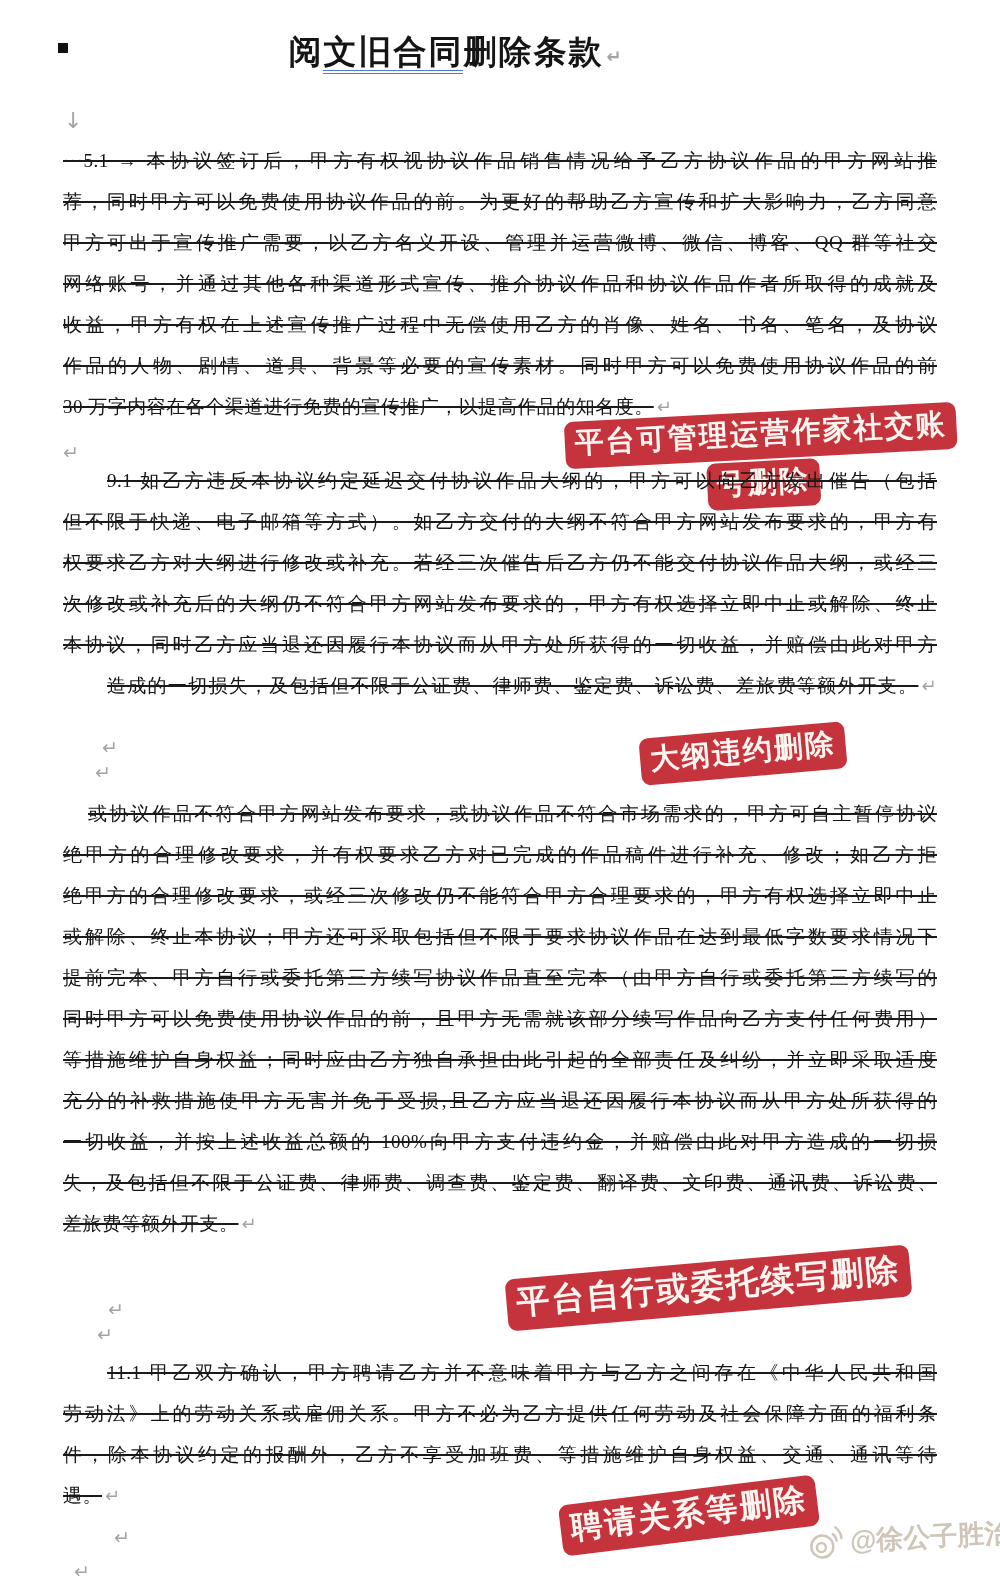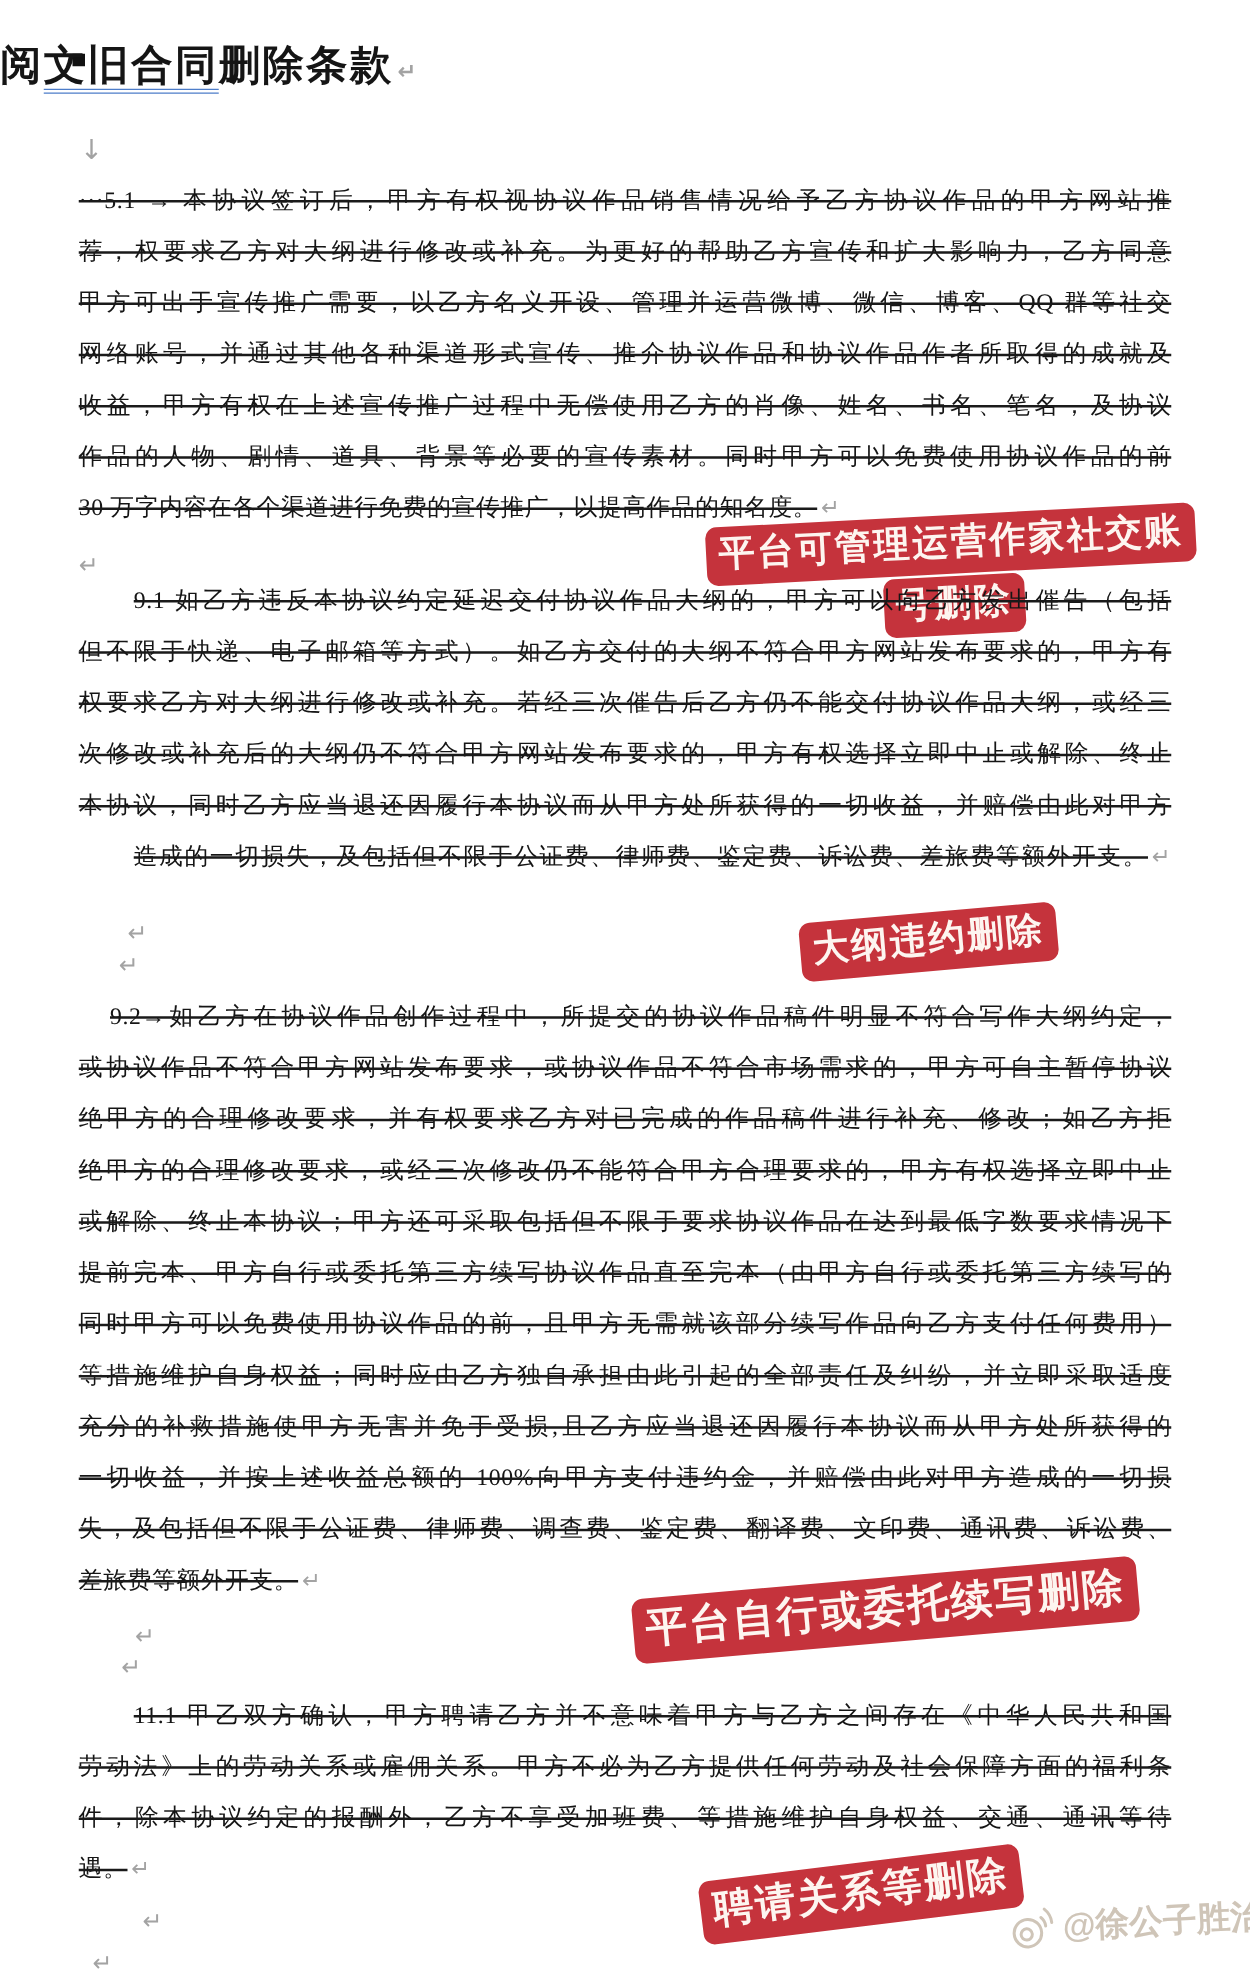--- a/index.html
+++ b/index.html
@@ -9,21 +9,21 @@
     background:#ffffff; overflow:hidden;
     font-family:"Liberation Serif","DejaVu Serif",serif;
     color:#151515;
   }
   .anchor-bullet{
     position:absolute; left:58px; top:43px; width:10px; height:10px;
     background:#111;
   }
   .doc-title{
     position:absolute; left:0; top:30px; width:912px;
-    text-align:left; font-size:33px; font-weight:bold; letter-spacing:2px;
+    text-align:center; font-size:33px; font-weight:bold; letter-spacing:2px;
     white-space:nowrap;
   }
   .title-underline{ border-bottom:4px double #4d7dc9; padding-bottom:0px; }
   .mark{
     position:absolute; color:#a3a3a3;
     font-family:"DejaVu Sans","Liberation Sans",sans-serif;
     font-size:19px; line-height:1;
   }
   .mark.down{ font-size:22px; }
   .para{
@@ -83,21 +83,21 @@
 <div class="page">
 
   <div class="anchor-bullet"></div>
 
   <div class="doc-title"><span>阅</span><span class="title-underline">文旧合同</span><span>删除条款</span><span class="pilcrow-inline">↵</span></div>
 
   <span class="mark down" style="left:64px; top:110px;">↓</span>
 
   <div class="para p51">
       <div class="li"><span class="txt">···5.1 → 本协议签订后，甲方有权视协议作品销售情况给予乙方协议作品的甲方网站推</span></div>
-      <div class="li"><span class="txt">荐，权要求乙方对大纲进行修改或补充。为更好的帮助乙方宣传和扩大影响力，乙方同意</span></div>
+      <div class="li"><span class="txt">荐，同时甲方可以免费使用协议作品的前。为更好的帮助乙方宣传和扩大影响力，乙方同意</span></div>
       <div class="li"><span class="txt">甲方可出于宣传推广需要，以乙方名义开设、管理并运营微博、微信、博客、QQ 群等社交</span></div>
       <div class="li"><span class="txt">网络账号，并通过其他各种渠道形式宣传、推介协议作品和协议作品作者所取得的成就及</span></div>
       <div class="li"><span class="txt">收益，甲方有权在上述宣传推广过程中无偿使用乙方的肖像、姓名、书名、笔名，及协议</span></div>
       <div class="li"><span class="txt">作品的人物、剧情、道具、背景等必要的宣传素材。同时甲方可以免费使用协议作品的前</span></div>
       <div class="li"><span class="txt">30 万字内容在各个渠道进行免费的宣传推广，以提高作品的知名度。</span><span class="pilcrow-inline">↵</span></div>
     </div>
 
   <span class="mark" style="left:63px; top:443px;">↵</span>
 
   <div class="stamp stamp-a">
@@ -115,21 +115,20 @@
     </div>
 
   <span class="mark" style="left:102px; top:738px;">↵</span>
   <span class="mark" style="left:95px; top:763px;">↵</span>
 
   <div class="stamp stamp-b">
       <div class="li"><span class="txt">大纲违约删除</span></div>
     </div>
 
   <div class="para p92">
-      <div class="li"><span class="txt">9.2→如乙方在协议作品创作过程中，所提交的协议作品稿件明显不符合写作大纲约定，</span></div>
       <div class="li"><span class="txt">或协议作品不符合甲方网站发布要求，或协议作品不符合市场需求的，甲方可自主暂停协议</span></div>
       <div class="li"><span class="txt">绝甲方的合理修改要求，并有权要求乙方对已完成的作品稿件进行补充、修改；如乙方拒</span></div>
       <div class="li"><span class="txt">绝甲方的合理修改要求，或经三次修改仍不能符合甲方合理要求的，甲方有权选择立即中止</span></div>
       <div class="li"><span class="txt">或解除、终止本协议；甲方还可采取包括但不限于要求协议作品在达到最低字数要求情况下</span></div>
       <div class="li"><span class="txt">提前完本、甲方自行或委托第三方续写协议作品直至完本（由甲方自行或委托第三方续写的</span></div>
       <div class="li"><span class="txt">同时甲方可以免费使用协议作品的前，且甲方无需就该部分续写作品向乙方支付任何费用）</span></div>
       <div class="li"><span class="txt">等措施维护自身权益；同时应由乙方独自承担由此引起的全部责任及纠纷，并立即采取适度</span></div>
       <div class="li"><span class="txt">充分的补救措施使甲方无害并免于受损,且乙方应当退还因履行本协议而从甲方处所获得的</span></div>
       <div class="li"><span class="txt">一切收益，并按上述收益总额的 100%向甲方支付违约金，并赔偿由此对甲方造成的一切损</span></div>
       <div class="li"><span class="txt">失，及包括但不限于公证费、律师费、调查费、鉴定费、翻译费、文印费、通讯费、诉讼费、</span></div>

